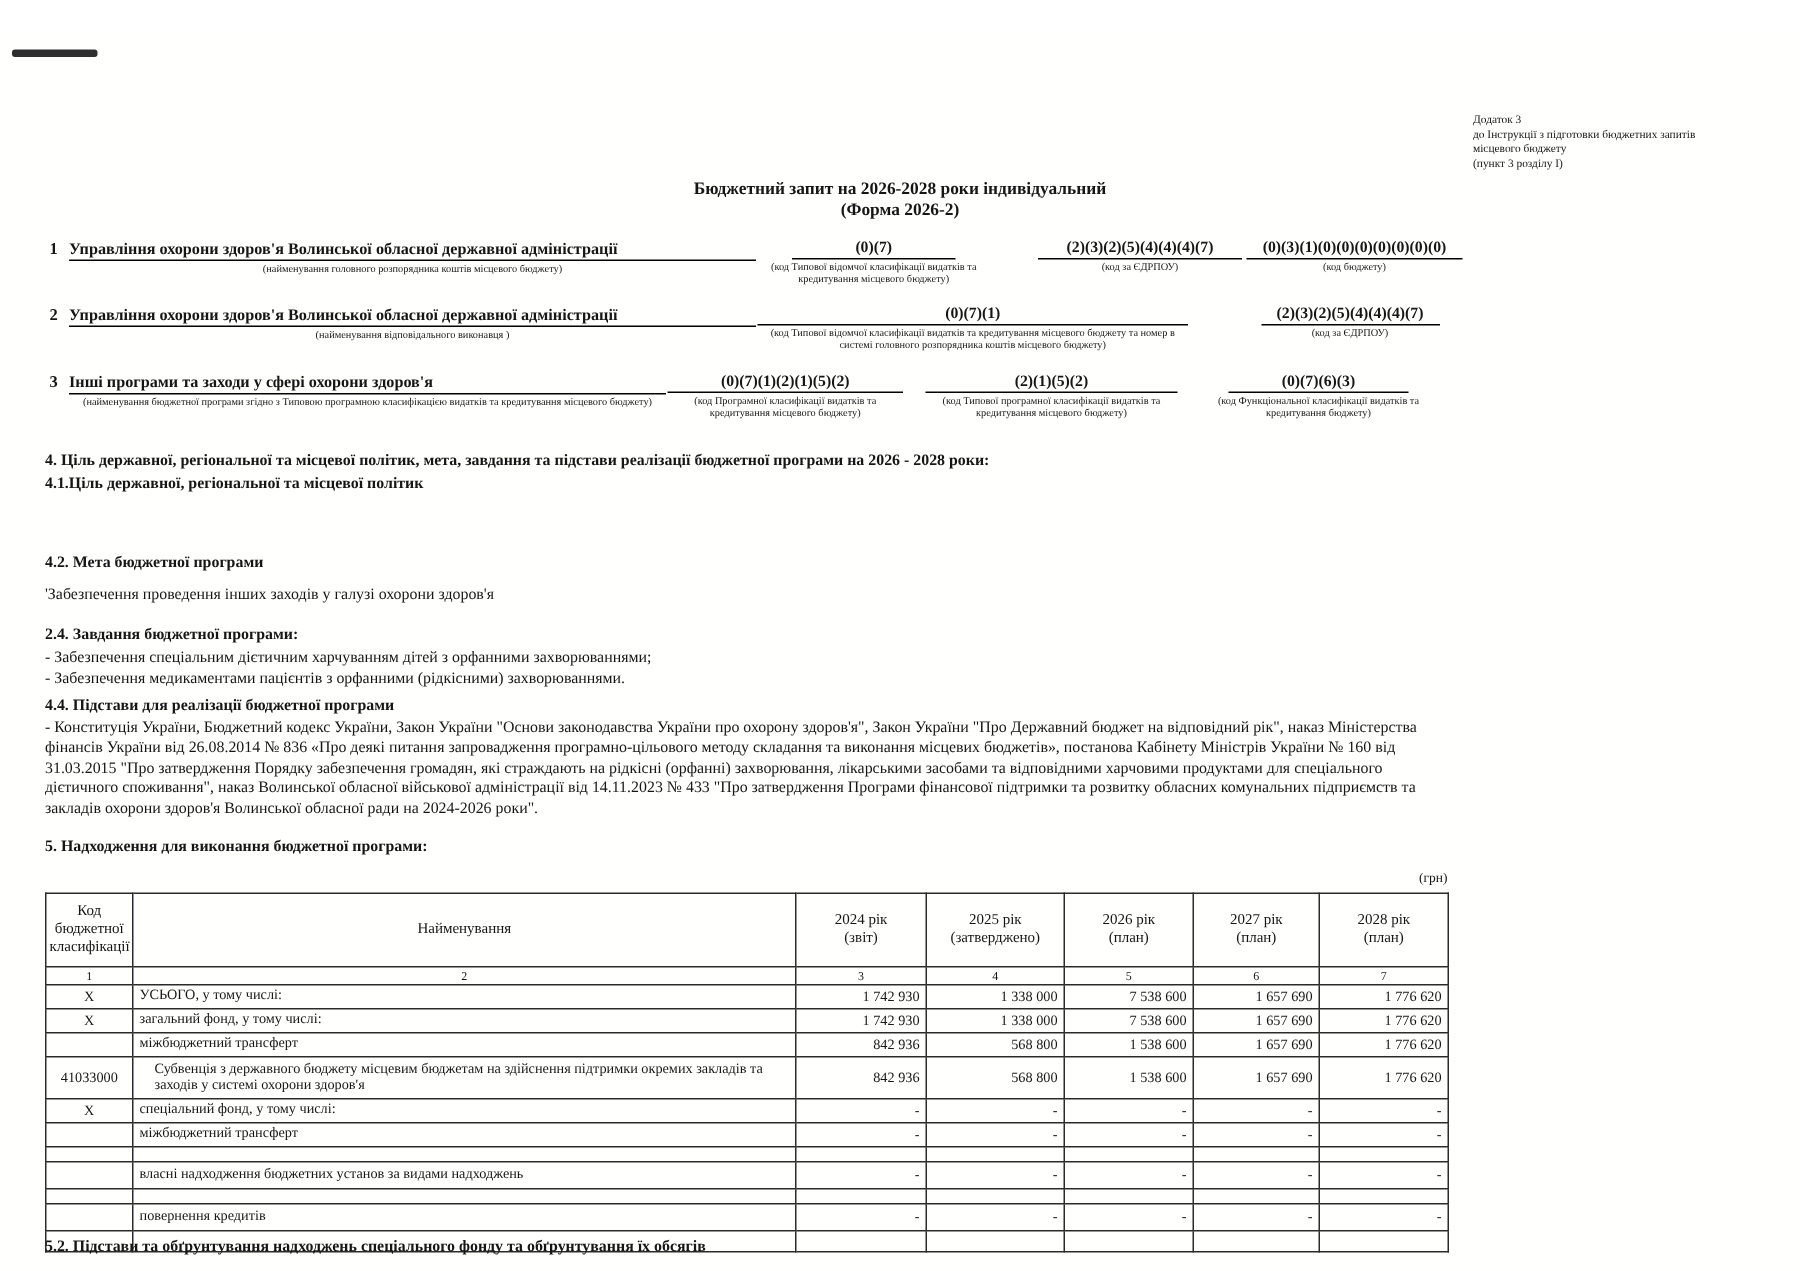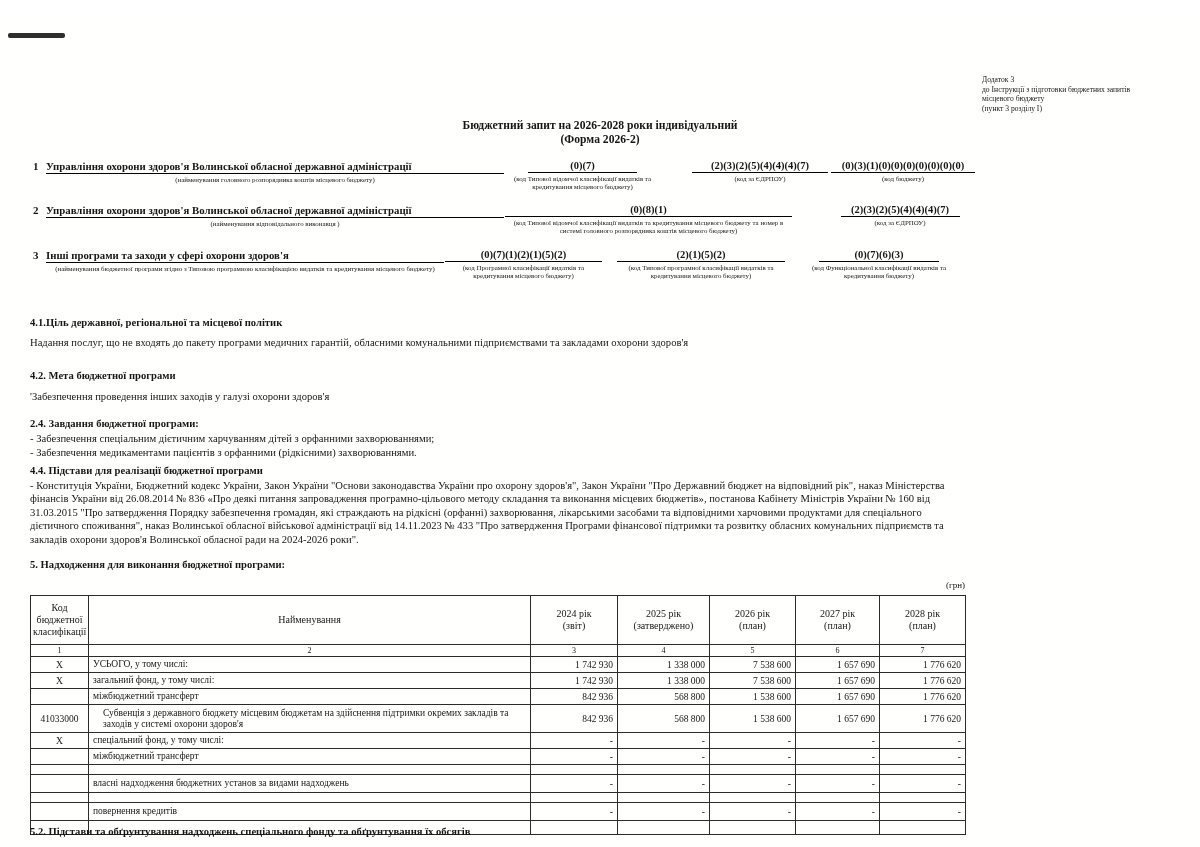--- a/index.html
+++ b/index.html
@@ -92,21 +92,21 @@
   </div>
 
   <div class="hrow" style="top:184px;">
     <div class="num" style="left:3px;">2</div>
     <div class="hfield" style="left:16px;width:458px;">
       <div class="mainval">Управління охорони здоров'я Волинської обласної державної адміністрації</div>
       <div class="ucap">(найменування відповідального виконавця )</div>
     </div>
     <div class="hfield" style="left:475px;width:287px;">
       <div class="uwrap w100">
-          <div class="uval">(0)(8)(1)</div>
+          <div class="uval">(0)(7)(1)</div>
         </div>
       <div class="ucap">(код Типової відомчої класифікації видатків та кредитування місцевого бюджету та номер в системі головного розпорядника коштів місцевого бюджету)</div>
     </div>
     <div class="hfield" style="left:785px;width:170px;">
       <div class="uwrap w70">
           <div class="uval">(2)(3)(2)(5)(4)(4)(4)(7)</div>
         </div>
       <div class="ucap">(код за ЄДРПОУ)</div>
     </div>
   </div>
@@ -130,22 +130,22 @@
       <div class="ucap">(код Типової програмної класифікації видатків та кредитування місцевого бюджету)</div>
     </div>
     <div class="hfield" style="left:763px;width:172px;">
       <div class="uwrap w70">
           <div class="uval">(0)(7)(6)(3)</div>
         </div>
       <div class="ucap">(код Функціональної класифікації видатків та кредитування бюджету)</div>
     </div>
   </div>
 
+  <div class="sec bold" style="top:281px;">4. Ціль державної, регіональної та місцевої політик, мета, завдання та підстави реалізації бюджетної програми на 2026 - 2028 роки:</div>
   <div class="sec bold" style="top:296px;">4.1.Ціль державної, регіональної та місцевої політик</div>
-  <div class="sec" style="top:316px;">Надання послуг, що не входять до пакету програми медичних гарантій, обласними комунальними підприємствами та закладами охорони здоров'я</div>
 
   <div class="sec bold" style="top:349px;">4.2. Мета бюджетної програми</div>
   <div class="sec" style="top:370px;">'Забезпечення проведення інших заходів у галузі охорони здоров'я</div>
 
   <div class="sec bold" style="top:397px;">2.4. Завдання бюджетної програми:</div>
   <div class="sec" style="top:426px;">- Забезпечення медикаментами пацієнтів з орфанними (рідкісними) захворюваннями.</div>
   <div class="sec" style="top:412px;">- Забезпечення спеціальним дієтичним харчуванням дітей з орфанними захворюваннями;</div>
 
   <div class="sec bold" style="top:444px;">4.4. Підстави для реалізації бюджетної програми</div>
   <div class="sec" style="top:459px;">- Конституція України, Бюджетний кодекс України,  Закон України "Основи законодавства України про охорону здоров'я", Закон України "Про Державний бюджет на відповідний рік", наказ Міністерства фінансів України від 26.08.2014 № 836 «Про деякі питання запровадження програмно-цільового методу складання та виконання місцевих бюджетів», постанова Кабінету Міністрів України № 160 від 31.03.2015 "Про затвердження Порядку забезпечення громадян, які страждають на рідкісні (орфанні) захворювання, лікарськими засобами та відповідними харчовими продуктами для спеціального дієтичного споживання", наказ  Волинської обласної військової адміністрації від 14.11.2023 № 433 "Про затвердження Програми фінансової підтримки та розвитку обласних комунальних підприємств та закладів охорони здоров'я Волинської обласної ради на 2024-2026 роки".</div>

